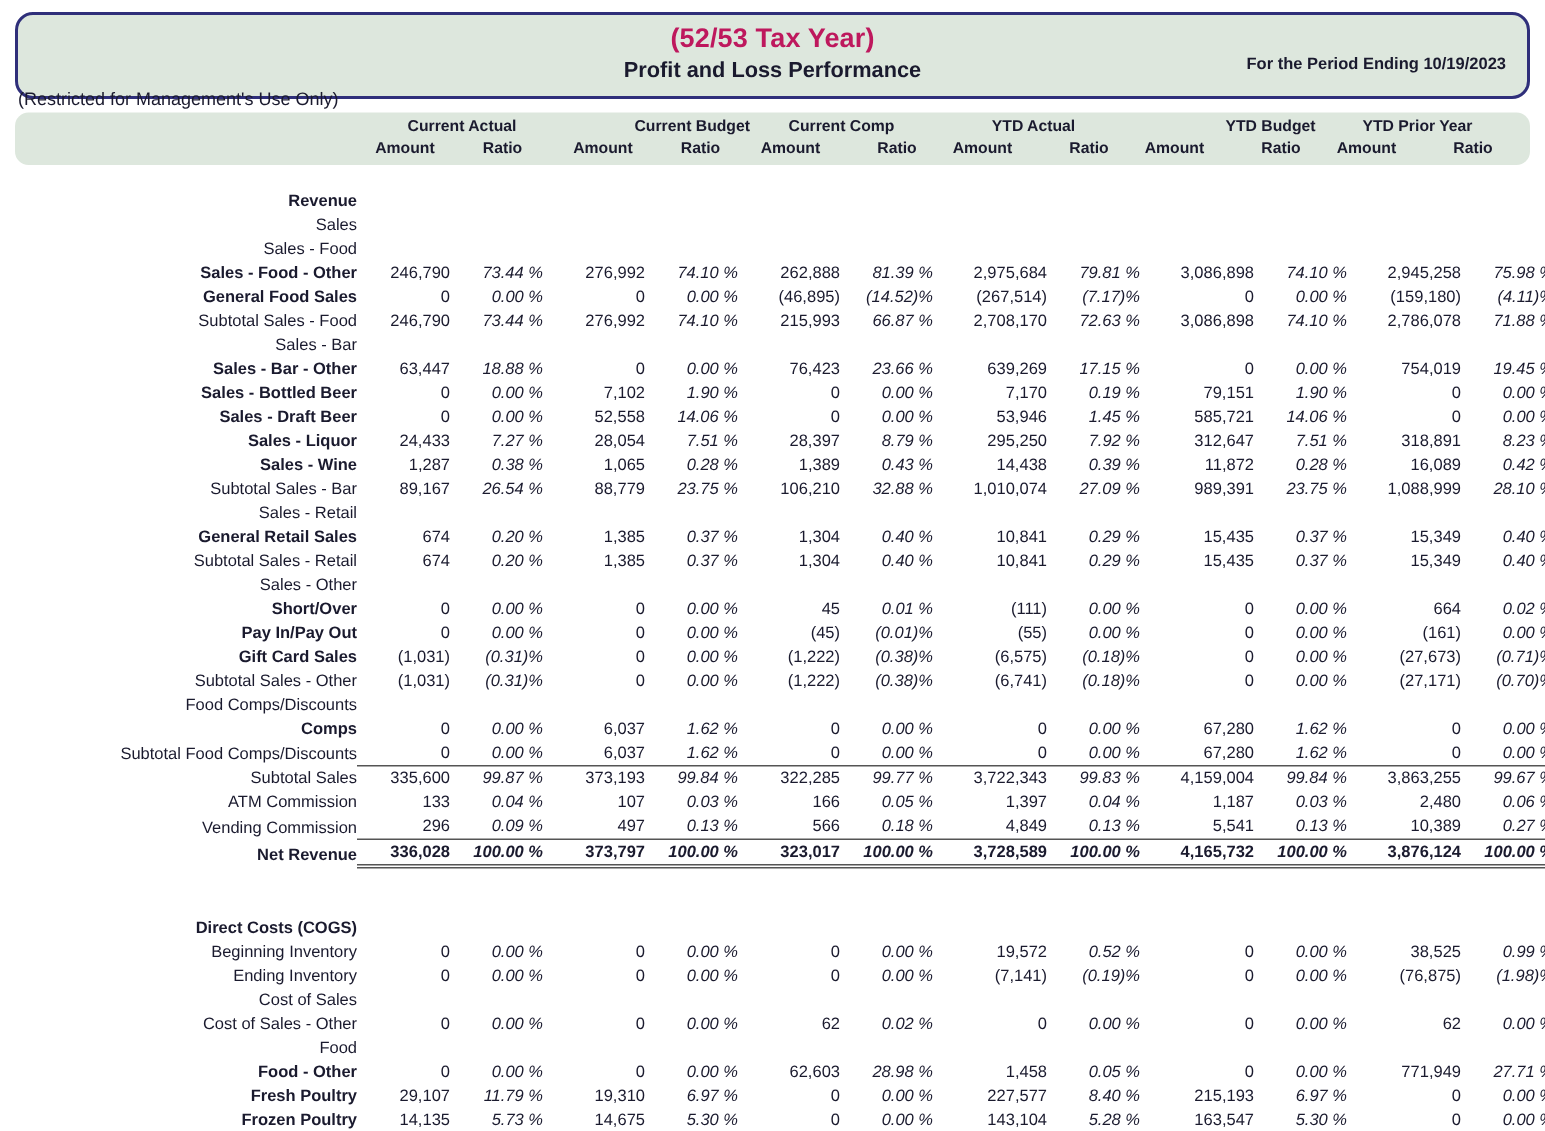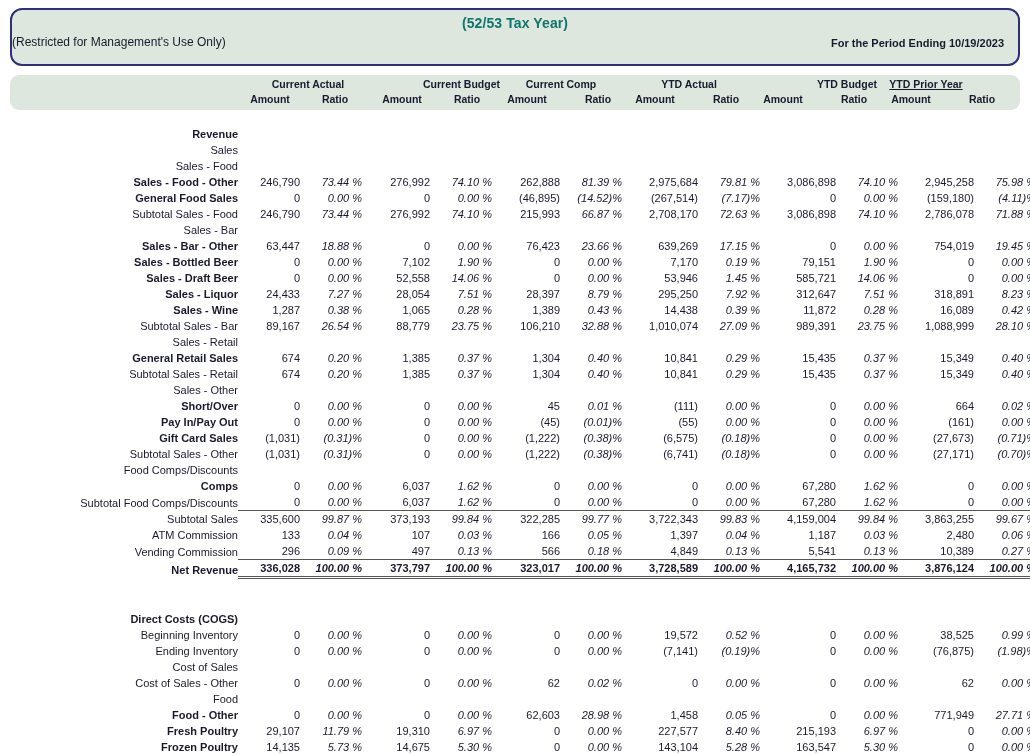--- a/index.html
+++ b/index.html
@@ -21,23 +21,23 @@
     margin: 8px 10px 0 10px;
     border: 2px solid #2f2f7a;
     border-radius: 12px;
     background: #dde7dd;
     height: 58px;
     position: relative;
     box-sizing: border-box;
   }
   #tax-year {
     text-align: center;
-    color: #0f766e;
+    color: #be185d;
     font-weight: bold;
-    font-size: 14px;
+    font-size: 18px;
     padding-top: 5px;
     letter-spacing: 0.1px;
   }
   #report-title {
     text-align: center;
     font-weight: bold;
     font-size: 14.5px;
     padding-top: 3px;
   }
   #report-subtitle {
@@ -111,41 +111,42 @@
   tr.totline td.amt, tr.totline td.rat { border-top: 1px solid #555; }
   tr.grandline td.amt, tr.grandline td.rat { border-top: 1px solid #555; }
   tr.grandunder td { height: 5px; line-height: 5px; }
   tr.grandunder td.amt, tr.grandunder td.rat { border-top: 3px double #555; }
 </style>
 </head>
 <body>
 
 <div id="report-header">
   <div id="tax-year">(52/53 Tax Year)</div>
+  <div id="report-title">Profit and Loss Performance</div>
   <div id="report-subtitle">(Restricted for Management's Use Only)</div>
   <div id="period-ending">For the Period Ending 10/19/2023</div>
 </div>
 
 <div id="col-header">
     <div class="grp" style="left: 228px; width: 140px;">Current Actual</div>
     <div class="sub" style="left: 220px; width: 80px;">Amount</div>
     <div class="sub" style="left: 285px; width: 80px;">Ratio</div>
     <div class="grp" style="left: 350px; width: 140px; text-align: right;">Current Budget</div>
     <div class="sub" style="left: 352px; width: 80px;">Amount</div>
     <div class="sub" style="left: 417px; width: 80px;">Ratio</div>
     <div class="grp" style="left: 481px; width: 140px;">Current Comp</div>
     <div class="sub" style="left: 477px; width: 80px;">Amount</div>
     <div class="sub" style="left: 548px; width: 80px;">Ratio</div>
     <div class="grp" style="left: 609px; width: 140px;">YTD Actual</div>
     <div class="sub" style="left: 605px; width: 80px;">Amount</div>
     <div class="sub" style="left: 676px; width: 80px;">Ratio</div>
     <div class="grp" style="left: 767px; width: 140px;">YTD Budget</div>
     <div class="sub" style="left: 733px; width: 80px;">Amount</div>
     <div class="sub" style="left: 804px; width: 80px;">Ratio</div>
-    <div class="grp" style="left: 846px; width: 140px; text-decoration: underline;">YTD Prior Year</div>
+    <div class="grp" style="left: 865px; width: 140px;">YTD Prior Year</div>
     <div class="sub" style="left: 861px; width: 80px;">Amount</div>
     <div class="sub" style="left: 932px; width: 80px;">Ratio</div>
   </div>
 
 <div id="sheet">
   <table id="pl">
     <colgroup>
       <col style="width:228px">
       <col style="width:62px">
         <col style="width:62px">

